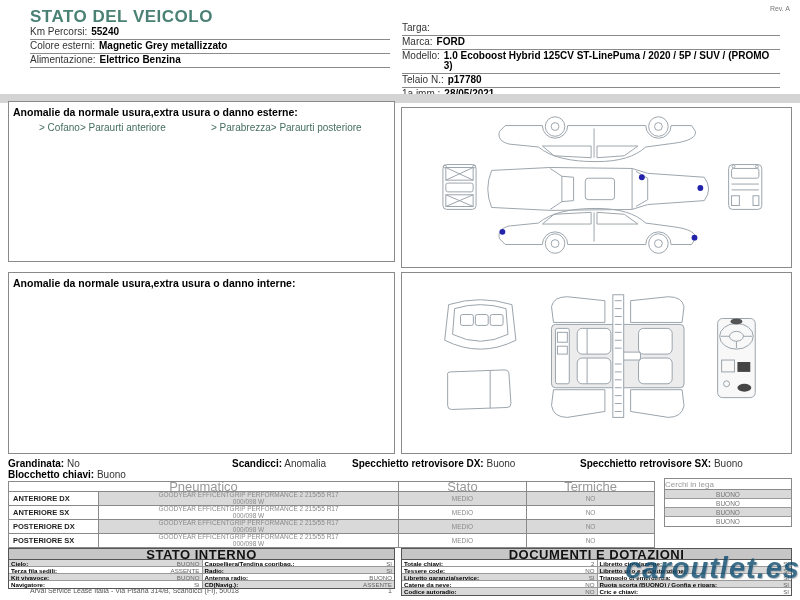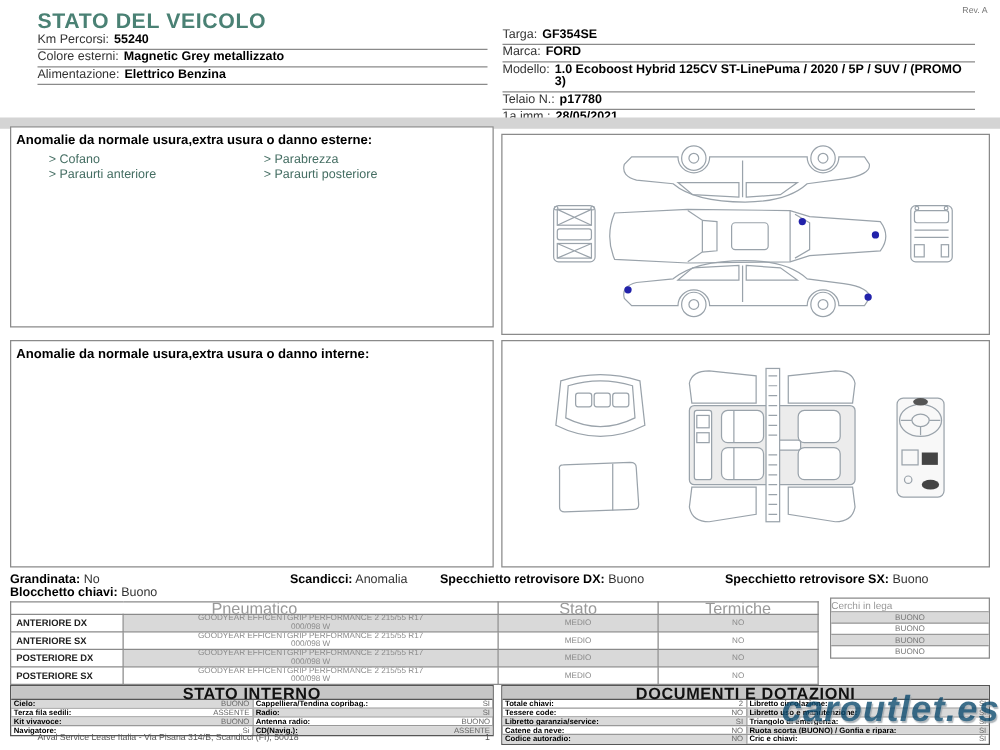--- a/index.html
+++ b/index.html
@@ -17,21 +17,21 @@
 
   .divider{position:absolute;left:0;top:94px;width:800px;height:9px;background:#d4d4d4}
 
   .panel{position:absolute;border:1px solid #8a8a8a;background:#fff}
   .ext-left{left:8px;top:101px;width:387px;height:161px}
   .ext-right{left:401px;top:107px;width:391px;height:161px}
   .int-left{left:8px;top:272px;width:387px;height:182px}
   .int-right{left:401px;top:272px;width:391px;height:182px}
   .sec-title{font-weight:bold;font-size:10.5px;padding:4px 4px 3px 4px;color:#000}
   .anomaly-cols{display:flex;padding:1px 0 0 30px}
-  .anomaly-col{width:172px;display:flex;flex-direction:column}
+  .anomaly-col{width:172px;display:flex;flex-direction:row}
   .anomaly-item{font-size:10px;color:#456e63;line-height:12px}
   .diagram{width:100%;height:calc(100% - 2px);display:block}
   .int-right .diagram{height:100%}
 
   .summary{position:absolute;left:8px;top:458px;width:786px;height:22px;font-size:10px;line-height:11px}
   .summary .item{position:absolute;white-space:nowrap}
   .summary .item b{color:#000}
   .summary .item span{color:#333}
   .s0{left:0;top:0}.s1{left:224px;top:0}.s2{left:344px;top:0}.s3{left:572px;top:0}.s4{left:0;top:11px}
 
@@ -88,21 +88,20 @@
   </div>
   <div class="info-row">
     <span class="lbl">Alimentazione:</span>
     <span class="val">Elettrico Benzina</span>
   </div>
 </div>
 
 <div class="info-right">
   <div class="info-row">
     <span class="lbl">Targa:</span>
-    <span class="val">GF354SE</span>
   </div>
   <div class="info-row">
     <span class="lbl">Marca:</span>
     <span class="val">FORD</span>
   </div>
   <div class="info-row">
     <span class="lbl">Modello:</span>
     <span class="val">1.0 Ecoboost Hybrid 125CV ST-LinePuma / 2020 / 5P / SUV / (PROMO 3)</span>
   </div>
   <div class="info-row">

